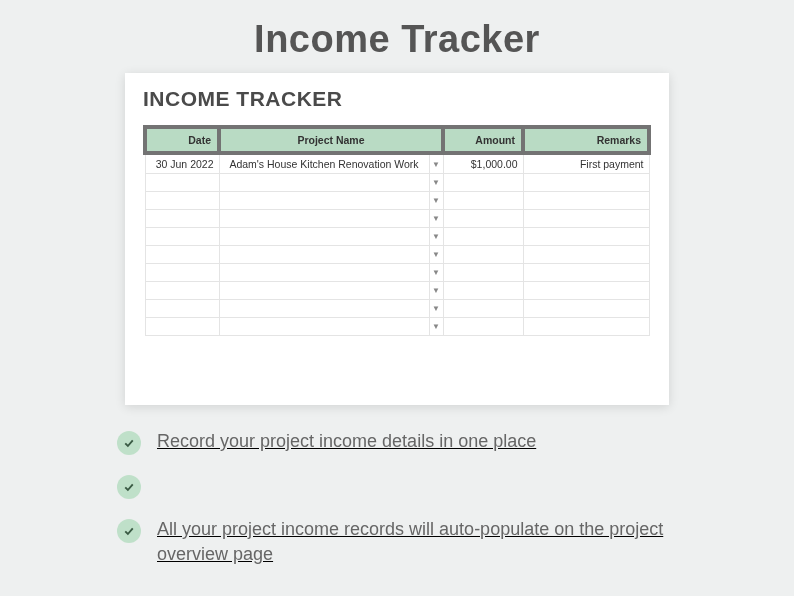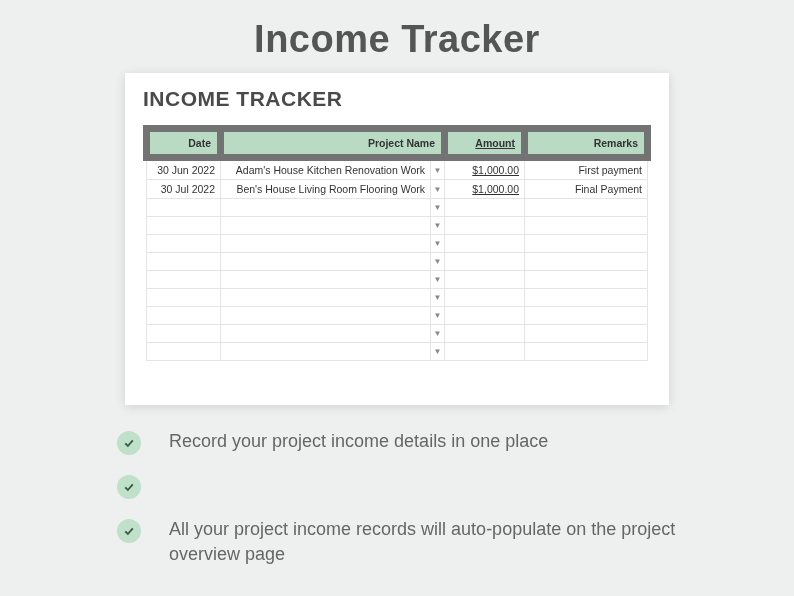--- a/index.html
+++ b/index.html
@@ -39,49 +39,50 @@
   width: 100%;
   border-collapse: collapse;
   font-size: 10.5px;
 }
 thead th {
   background: #b9dbc4;
   color: #333;
   font-weight: 700;
   padding: 5px 6px;
   text-align: center;
-  border: 7px solid #737373;
+  border: 4px solid #737373;
 }
 tbody td {
   border: 1px solid #e4e4e4;
   padding: 3px 5px;
   height: 18px;
   color: #333;
   white-space: nowrap;
   position: relative;
 }
 .col-date { width: 74px; text-align: right; }
-.col-project { width: 210px; text-align: right; }
-.col-amount { width: 80px; text-align: right; text-decoration: underline; }
+.col-project { width: 210px; text-align: center; }
+.col-amount { width: 80px; text-align: right; }
 .col-remarks { text-align: right; }
 .dd-cell { padding: 0; width: 14px; border-left: none; }
 .dd-arrow {
   display: flex; align-items: center; justify-content: center;
   width: 100%; height: 100%;
   color: #888; font-size: 8px;
 }
 .features {
   width: 560px;
   margin: 24px auto 0;
 }
 .feature-item {
   display: flex;
   align-items: flex-start;
-  gap: 28px;
+  gap: 16px;
   margin-bottom: 18px;
+  text-decoration: underline;
 }
 .check-badge {
   width: 24px; height: 24px;
   border-radius: 50%;
   background: #bfe0c9;
   display: flex; align-items: center; justify-content: center;
   flex-shrink: 0;
   margin-top: 2px;
 }
 .check-badge svg { width: 12px; height: 12px; stroke: #3a5a44; stroke-width: 2.5; fill: none; }
@@ -110,29 +111,20 @@
     </thead>
     <tbody id="table-body">
         <tr>
           <td class="col-date">30 Jun 2022</td>
           <td class="col-project">Adam's House Kitchen Renovation Work</td>
           <td class="dd-cell">
             <span class="dd-arrow">▼</span>
           </td>
           <td class="col-amount">$1,000.00</td>
           <td class="col-remarks">First payment</td>
-        </tr>
-        <tr>
-          <td class="col-date">30 Jul 2022</td>
-          <td class="col-project">Ben's House Living Room Flooring Work</td>
-          <td class="dd-cell">
-            <span class="dd-arrow">▼</span>
-          </td>
-          <td class="col-amount">$1,000.00</td>
-          <td class="col-remarks">Final Payment</td>
         </tr>
         <tr>
           <td class="col-date"></td>
           <td class="col-project"></td>
           <td class="dd-cell">
             <span class="dd-arrow">▼</span>
           </td>
           <td class="col-amount"></td>
           <td class="col-remarks"></td>
         </tr>

